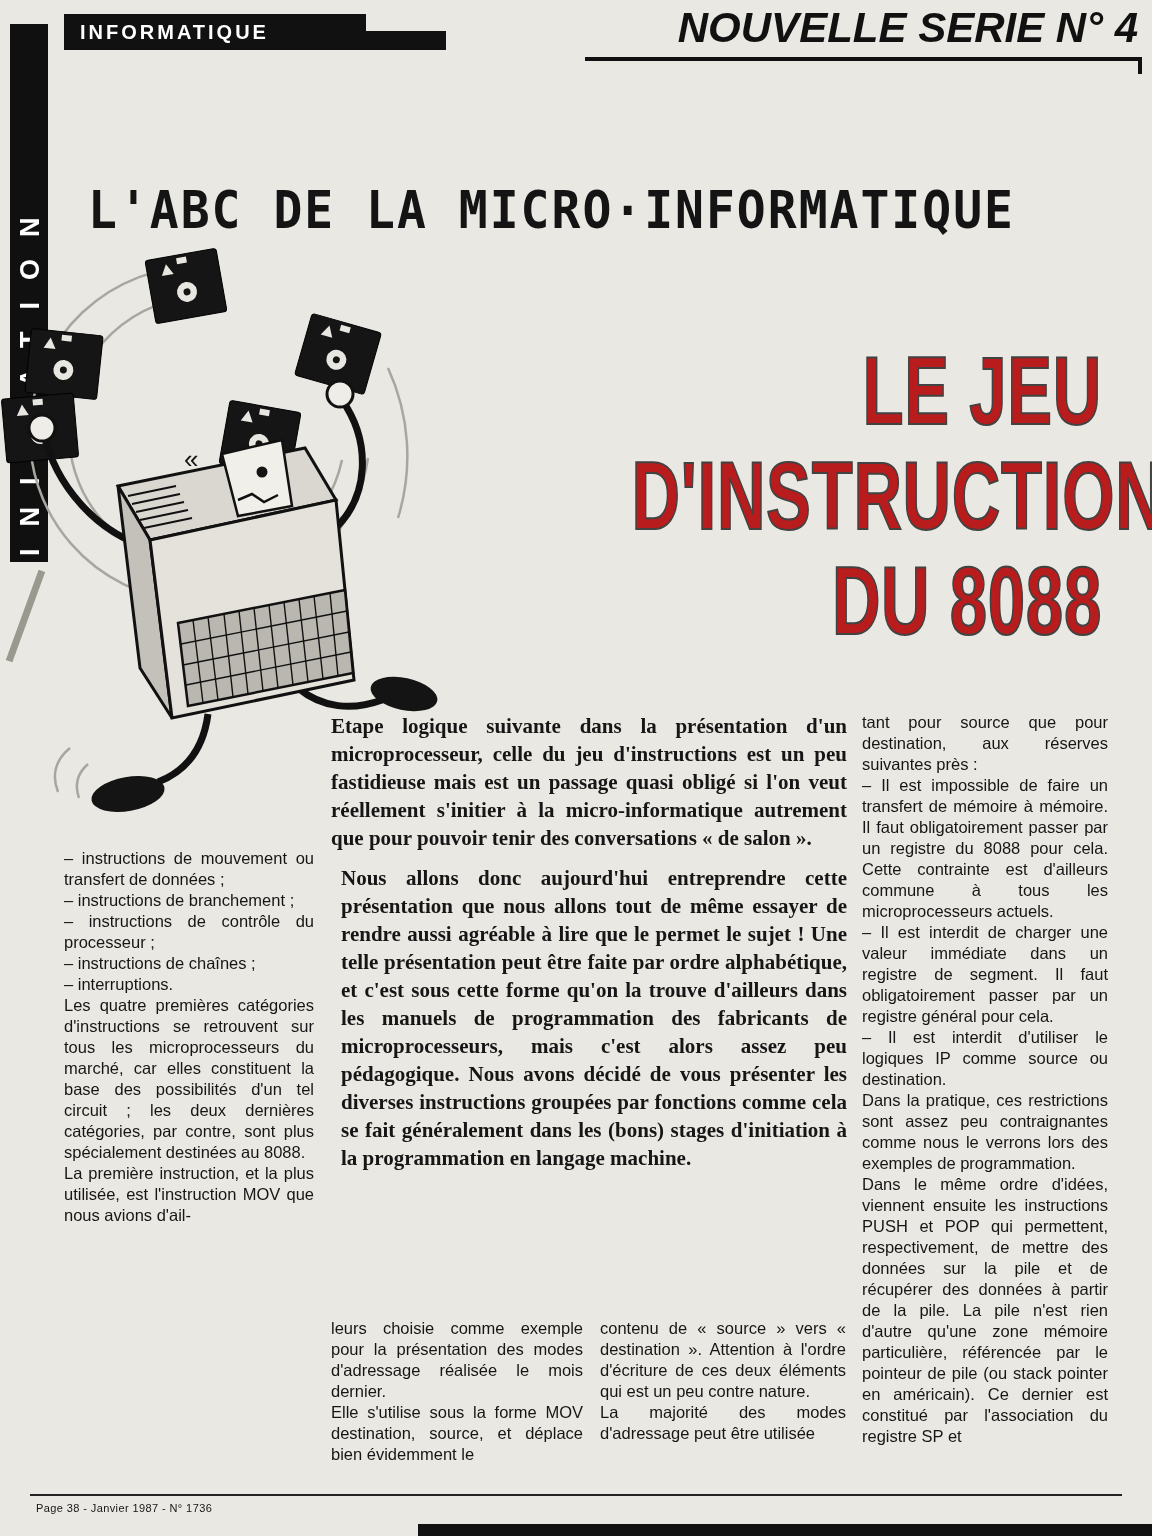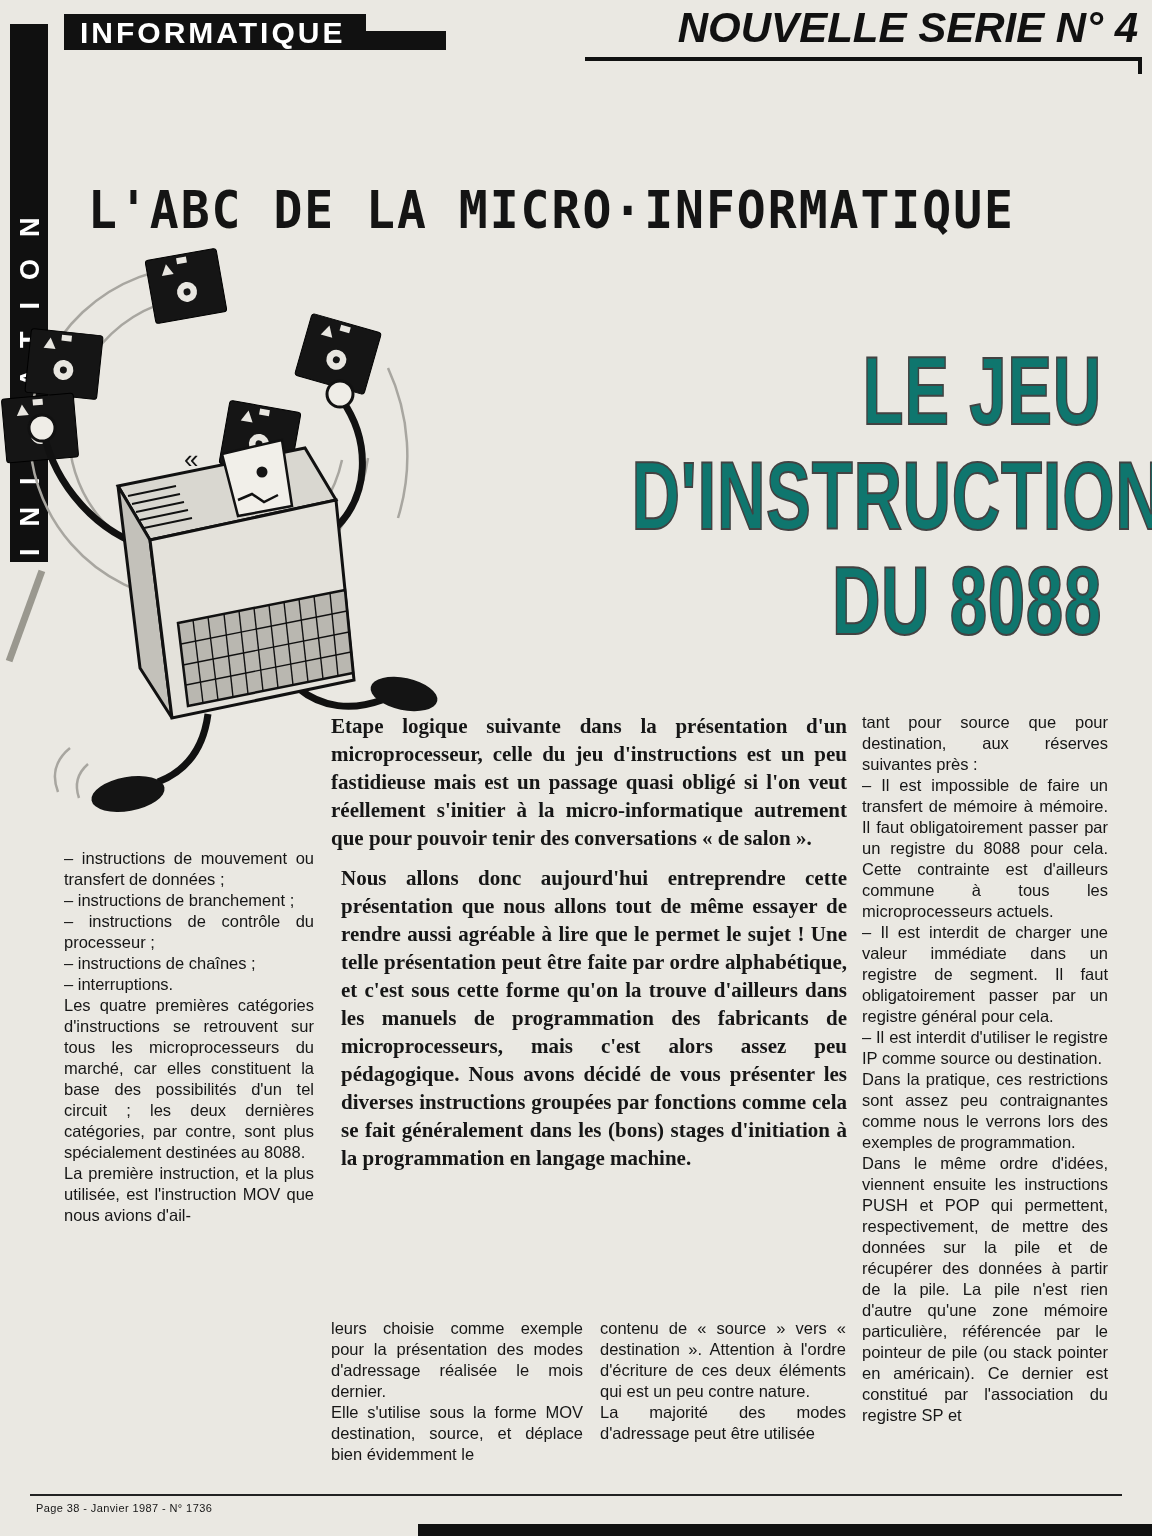--- a/index.html
+++ b/index.html
@@ -11,36 +11,36 @@
   
   .sidebar-bar{position:absolute;left:10px;top:24px;width:38px;height:538px;background:#101010;}
   .sidebar-label{
     position:absolute;left:15px;top:556px;transform:rotate(-90deg);transform-origin:0 0;
     color:#fff;font-weight:bold;font-size:27px;letter-spacing:22px;white-space:nowrap;
   }
   .sidebar-slash{position:absolute;left:22px;top:568px;width:7px;height:96px;background:#9a988f;transform:rotate(20deg);}
   
   .info-bar{
     position:absolute;left:64px;top:14px;width:286px;height:36px;background:#111;
-    color:#fff;font-weight:bold;font-size:30px;letter-spacing:3px;line-height:37px;padding-left:16px;
+    color:#fff;font-weight:bold;font-size:20px;letter-spacing:3px;line-height:37px;padding-left:16px;
   }
   .info-bar-ext{position:absolute;left:350px;top:31px;width:96px;height:19px;background:#111;}
   .series{
     position:absolute;right:14px;top:4px;font-size:42px;font-weight:bold;font-style:italic;
     letter-spacing:0px;color:#111;white-space:nowrap;
   }
   .series-underline{position:absolute;left:585px;top:57px;width:557px;height:4px;background:#111;}
   .series-tick{position:absolute;left:1138px;top:57px;width:4px;height:17px;background:#111;}
   
   .main-title{
     position:absolute;left:88px;top:180px;width:980px;margin:0;
     font-family:"DejaVu Sans Mono",monospace;font-weight:bold;font-size:48px;
     letter-spacing:2px;color:#141414;transform:scaleY(1.06);transform-origin:left top;white-space:nowrap;
   }
-  .article-title{position:absolute;left:430px;top:338px;width:672px;text-align:right;color:#0f766e;}
+  .article-title{position:absolute;left:430px;top:338px;width:672px;text-align:right;color:#b91c1c;}
   .article-line{
     font-family:"Liberation Sans",sans-serif;font-weight:bold;font-size:96px;line-height:105px;
     letter-spacing:1px;transform:scaleX(0.70);transform-origin:right center;white-space:nowrap;
     -webkit-text-stroke:2px #424242;
   }
   
   .illustration{position:absolute;left:0;top:248px;width:450px;height:590px;}
   
   .intro{
     position:absolute;left:331px;top:712px;width:516px;
@@ -183,20 +183,20 @@
 </div>
 <div class="col col-b">
   <p>contenu de « source » vers « destination ». Attention à l'ordre d'écriture de ces deux éléments qui est un peu contre nature.</p>
   <p>La majorité des modes d'adressage peut être utilisée</p>
 </div>
 
 <div class="col col-right">
   <p>tant pour source que pour destination, aux réserves suivantes près :</p>
   <p>– Il est impossible de faire un transfert de mémoire à mémoire. Il faut obligatoirement passer par un registre du 8088 pour cela. Cette contrainte est d'ailleurs commune à tous les microprocesseurs actuels.</p>
   <p>– Il est interdit de charger une valeur immédiate dans un registre de segment. Il faut obligatoirement passer par un registre général pour cela.</p>
-  <p>– Il est interdit d'utiliser le registre IP comme source ou destination.</p>
+  <p>– Il est interdit d'utiliser le logiques IP comme source ou destination.</p>
   <p>Dans la pratique, ces restrictions sont assez peu contraignantes comme nous le verrons lors des exemples de programmation.</p>
   <p>Dans le même ordre d'idées, viennent ensuite les instructions PUSH et POP qui permettent, respectivement, de mettre des données sur la pile et de récupérer des données à partir de la pile. La pile n'est rien d'autre qu'une zone mémoire particulière, référencée par le pointeur de pile (ou stack pointer en américain). Ce dernier est constitué par l'association du registre SP et</p>
 </div>
 
 <div class="footer-rule"></div>
 <div class="footer-text">Page 38 - Janvier 1987 - N° 1736</div>
 <div class="bottom-bar"></div>
 
 </body></html>

